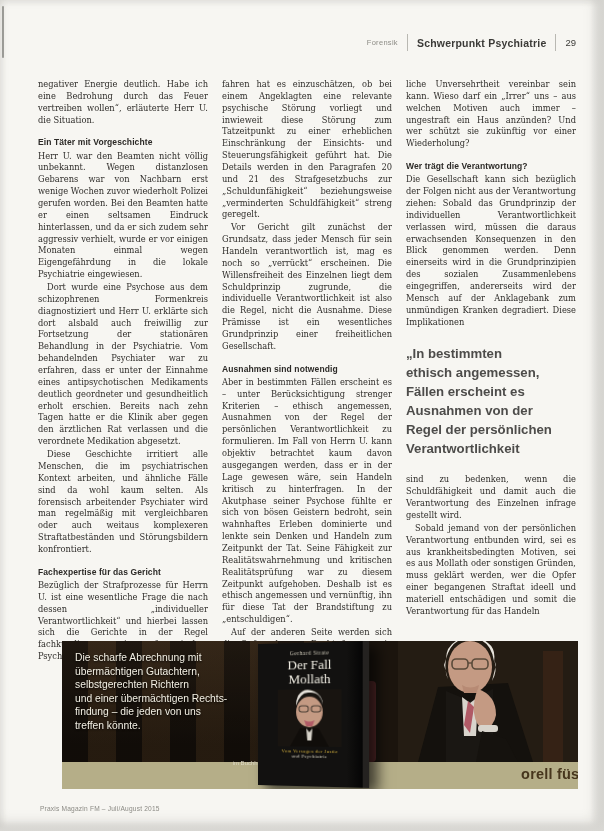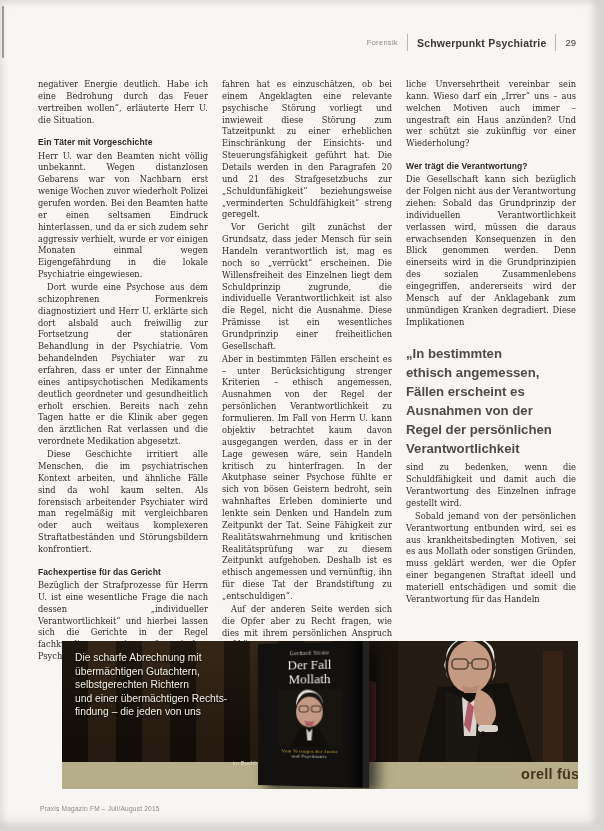--- a/index.html
+++ b/index.html
@@ -21,21 +21,21 @@
   .hdr .title{font-size:10.5px;font-weight:bold;letter-spacing:.2px;}
   .hdr .pageno{font-size:9.5px;}
 
   
   .cols{position:absolute;left:38px;top:79px;width:538px;display:flex;gap:14px;}
   .col{flex:1;min-width:0;font-size:8.3px;line-height:1.43;color:#2f2d2a;text-align:justify;hyphens:auto;}
   .col p{margin:0 0 1px 0;}
   .col p.ind{text-indent:9px;}
   .col h3{margin:10px 0 2px 0;font-family:"Liberation Sans","DejaVu Sans",sans-serif;
           font-size:8.5px;color:#2c2a27;letter-spacing:.1px;}
-  .pullquote{margin:16px 0 4px 0;font-family:"Liberation Sans","DejaVu Sans",sans-serif;
+  .pullquote{margin:16px 0 16px 0;font-family:"Liberation Sans","DejaVu Sans",sans-serif;
              font-weight:bold;font-size:13.2px;line-height:1.44;color:#4d4c4a;text-align:left;}
 
   
   .ad{position:absolute;left:62px;top:641px;width:516px;height:148px;overflow:hidden;
       background:
         repeating-linear-gradient(90deg, rgba(0,0,0,.28) 0 26px, rgba(96,66,34,.20) 26px 54px),
         linear-gradient(to bottom,#2a2016,#17110b 70%);}
   .ad-headline{position:absolute;left:13px;top:10px;width:215px;z-index:2;
       font-family:"Liberation Sans","DejaVu Sans",sans-serif;font-weight:normal;
       font-size:10.3px;line-height:13.6px;color:#f3f0e4;text-shadow:0 1px 2px rgba(0,0,0,.8);}
@@ -85,20 +85,21 @@
       <h3>Ein Täter mit Vorgeschichte</h3>
       <p>Herr U. war den Beamten nicht völlig unbekannt. Wegen distanzlosen Gebarens war von Nachbarn erst wenige Wochen zuvor wiederholt Polizei gerufen worden. Bei den Beamten hatte er einen seltsamen Eindruck hinterlassen, und da er sich zudem sehr aggressiv verhielt, wurde er vor einigen Monaten einmal wegen Eigengefährdung in die lokale Psychiatrie eingewiesen.</p>
       <p class="ind">Dort wurde eine Psychose aus dem schizophrenen Formenkreis diagnostiziert und Herr U. erklärte sich dort alsbald auch freiwillig zur Fortsetzung der stationären Behandlung in der Psychiatrie. Vom behandelnden Psychiater war zu erfahren, dass er unter der Einnahme eines antipsychotischen Medikaments deutlich geordneter und gesundheitlich erholt erschien. Bereits nach zehn Tagen hatte er die Klinik aber gegen den ärztlichen Rat verlassen und die verordnete Medikation abgesetzt.</p>
       <p class="ind">Diese Geschichte irritiert alle Menschen, die im psychiatrischen Kontext arbeiten, und ähnliche Fälle sind da wohl kaum selten. Als forensisch arbeitender Psychiater wird man regelmäßig mit vergleichbaren oder auch weitaus komplexeren Straftatbeständen und Störungsbildern konfrontiert.</p>
       <h3>Fachexpertise für das Gericht</h3>
       <p>Bezüglich der Strafprozesse für Herrn U. ist eine wesentliche Frage die nach dessen „individueller Verantwortlichkeit“ und hierbei lassen sich die Gerichte in der Regel fachkundig von einem forensischen Psychiater beraten. Im Ermittlungsver-</p>
     </div>
     <div class="col">
       <p>fahren hat es einzuschätzen, ob bei einem Angeklagten eine relevante psychische Störung vorliegt und inwieweit diese Störung zum Tatzeitpunkt zu einer erheblichen Einschränkung der Einsichts- und Steuerungsfähigkeit geführt hat. Die Details werden in den Paragrafen 20 und 21 des Strafgesetzbuchs zur „Schuldunfähigkeit“ beziehungsweise „verminderten Schuldfähigkeit“ streng geregelt.</p>
       <p class="ind">Vor Gericht gilt zunächst der Grundsatz, dass jeder Mensch für sein Handeln verantwortlich ist, mag es noch so „verrückt“ erscheinen. Die Willensfreiheit des Einzelnen liegt dem Schuldprinzip zugrunde, die individuelle Verantwortlichkeit ist also die Regel, nicht die Ausnahme. Diese Prämisse ist ein wesentliches Grundprinzip einer freiheitlichen Gesellschaft.</p>
+      <h3>Ausnahmen sind notwendig</h3>
       <p>Aber in bestimmten Fällen erscheint es – unter Berücksichtigung strenger Kriterien – ethisch angemessen, Ausnahmen von der Regel der persönlichen Verantwortlichkeit zu formulieren. Im Fall von Herrn U. kann objektiv betrachtet kaum davon ausgegangen werden, dass er in der Lage gewesen wäre, sein Handeln kritisch zu hinterfragen. In der Akutphase seiner Psychose fühlte er sich von bösen Geistern bedroht, sein wahnhaftes Erleben dominierte und lenkte sein Denken und Handeln zum Zeitpunkt der Tat. Seine Fähigkeit zur Realitätswahrnehmung und kritischen Realitätsprüfung war zu diesem Zeitpunkt aufgehoben. Deshalb ist es ethisch angemessen und vernünftig, ihn für diese Tat der Brandstiftung zu „entschuldigen“.</p>
       <p class="ind">Auf der anderen Seite werden sich die Opfer aber zu Recht fragen, wie dies mit ihrem persönlichen Anspruch auf körper-</p>
     </div>
     <div class="col">
       <p>liche Unversehrtheit vereinbar sein kann. Wieso darf ein „Irrer“ uns – aus welchen Motiven auch immer – ungestraft ein Haus anzünden? Und wer schützt sie zukünftig vor einer Wiederholung?</p>
       <h3>Wer trägt die Verantwortung?</h3>
       <p>Die Gesellschaft kann sich bezüglich der Folgen nicht aus der Verantwortung ziehen: Sobald das Grundprinzip der individuellen Verantwortlichkeit verlassen wird, müssen die daraus erwachsenden Konsequenzen in den Blick genommen werden. Denn einerseits wird in die Grundprinzipien des sozialen Zusammenlebens eingegriffen, andererseits wird der Mensch auf der Anklagebank zum unmündigen Kranken degradiert. Diese Implikationen</p>
       <div class="pullquote">
         <div>„In bestimmten</div>
         <div>ethisch angemessen,</div>
@@ -134,20 +135,21 @@
       <rect x="120" y="84" width="20" height="7" rx="3" fill="#d8d4cc"></rect>
       <path d="M124 90 L148 98 L160 121 L118 121 Z" fill="#15120e"></path>
     </svg>
 
     <div class="ad-headline">
       <div>Die scharfe Abrechnung mit</div>
       <div>übermächtigen Gutachtern,</div>
       <div>selbstgerechten Richtern</div>
       <div>und einer übermächtigen Rechts-</div>
       <div>findung – die jeden von uns</div>
+      <div>treffen könnte.</div>
     </div>
 
     <div class="ad-note">
       <div>Jetzt überall</div>
       <div>im Buchhandel erhältlich</div>
     </div>
 
     <div class="book">
       <div class="author">Gerhard Strate</div>
       <div class="title">

